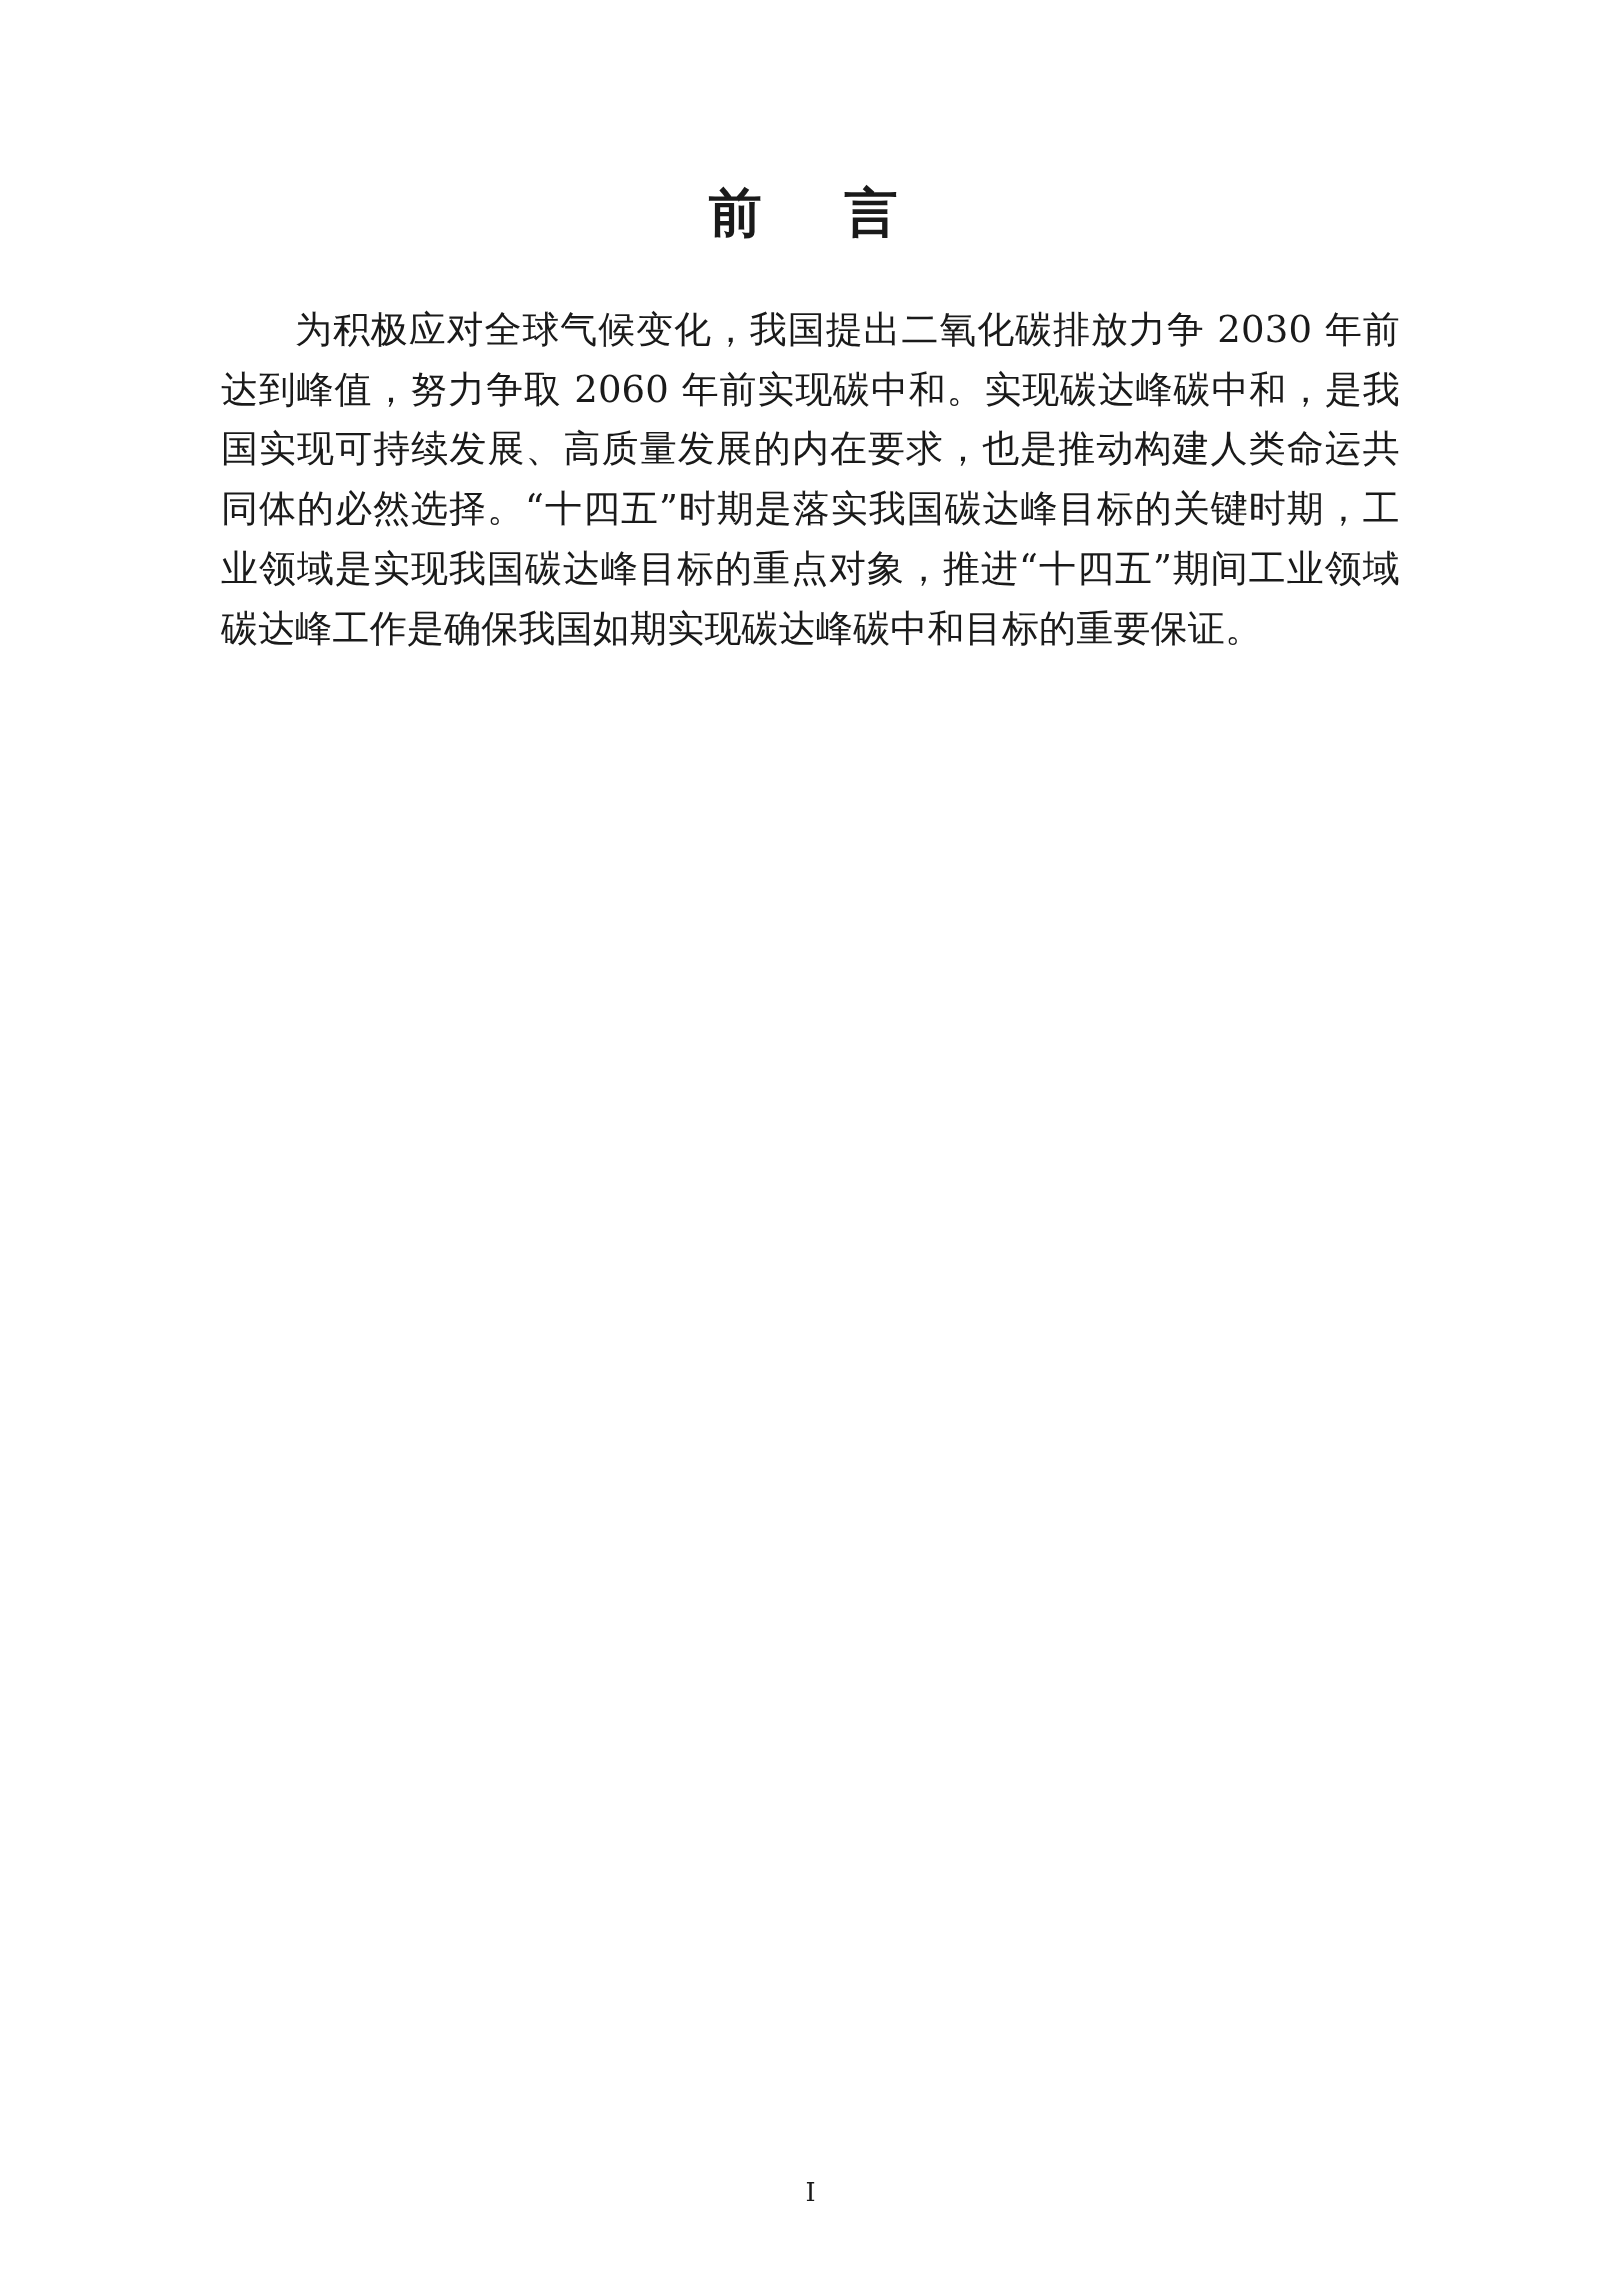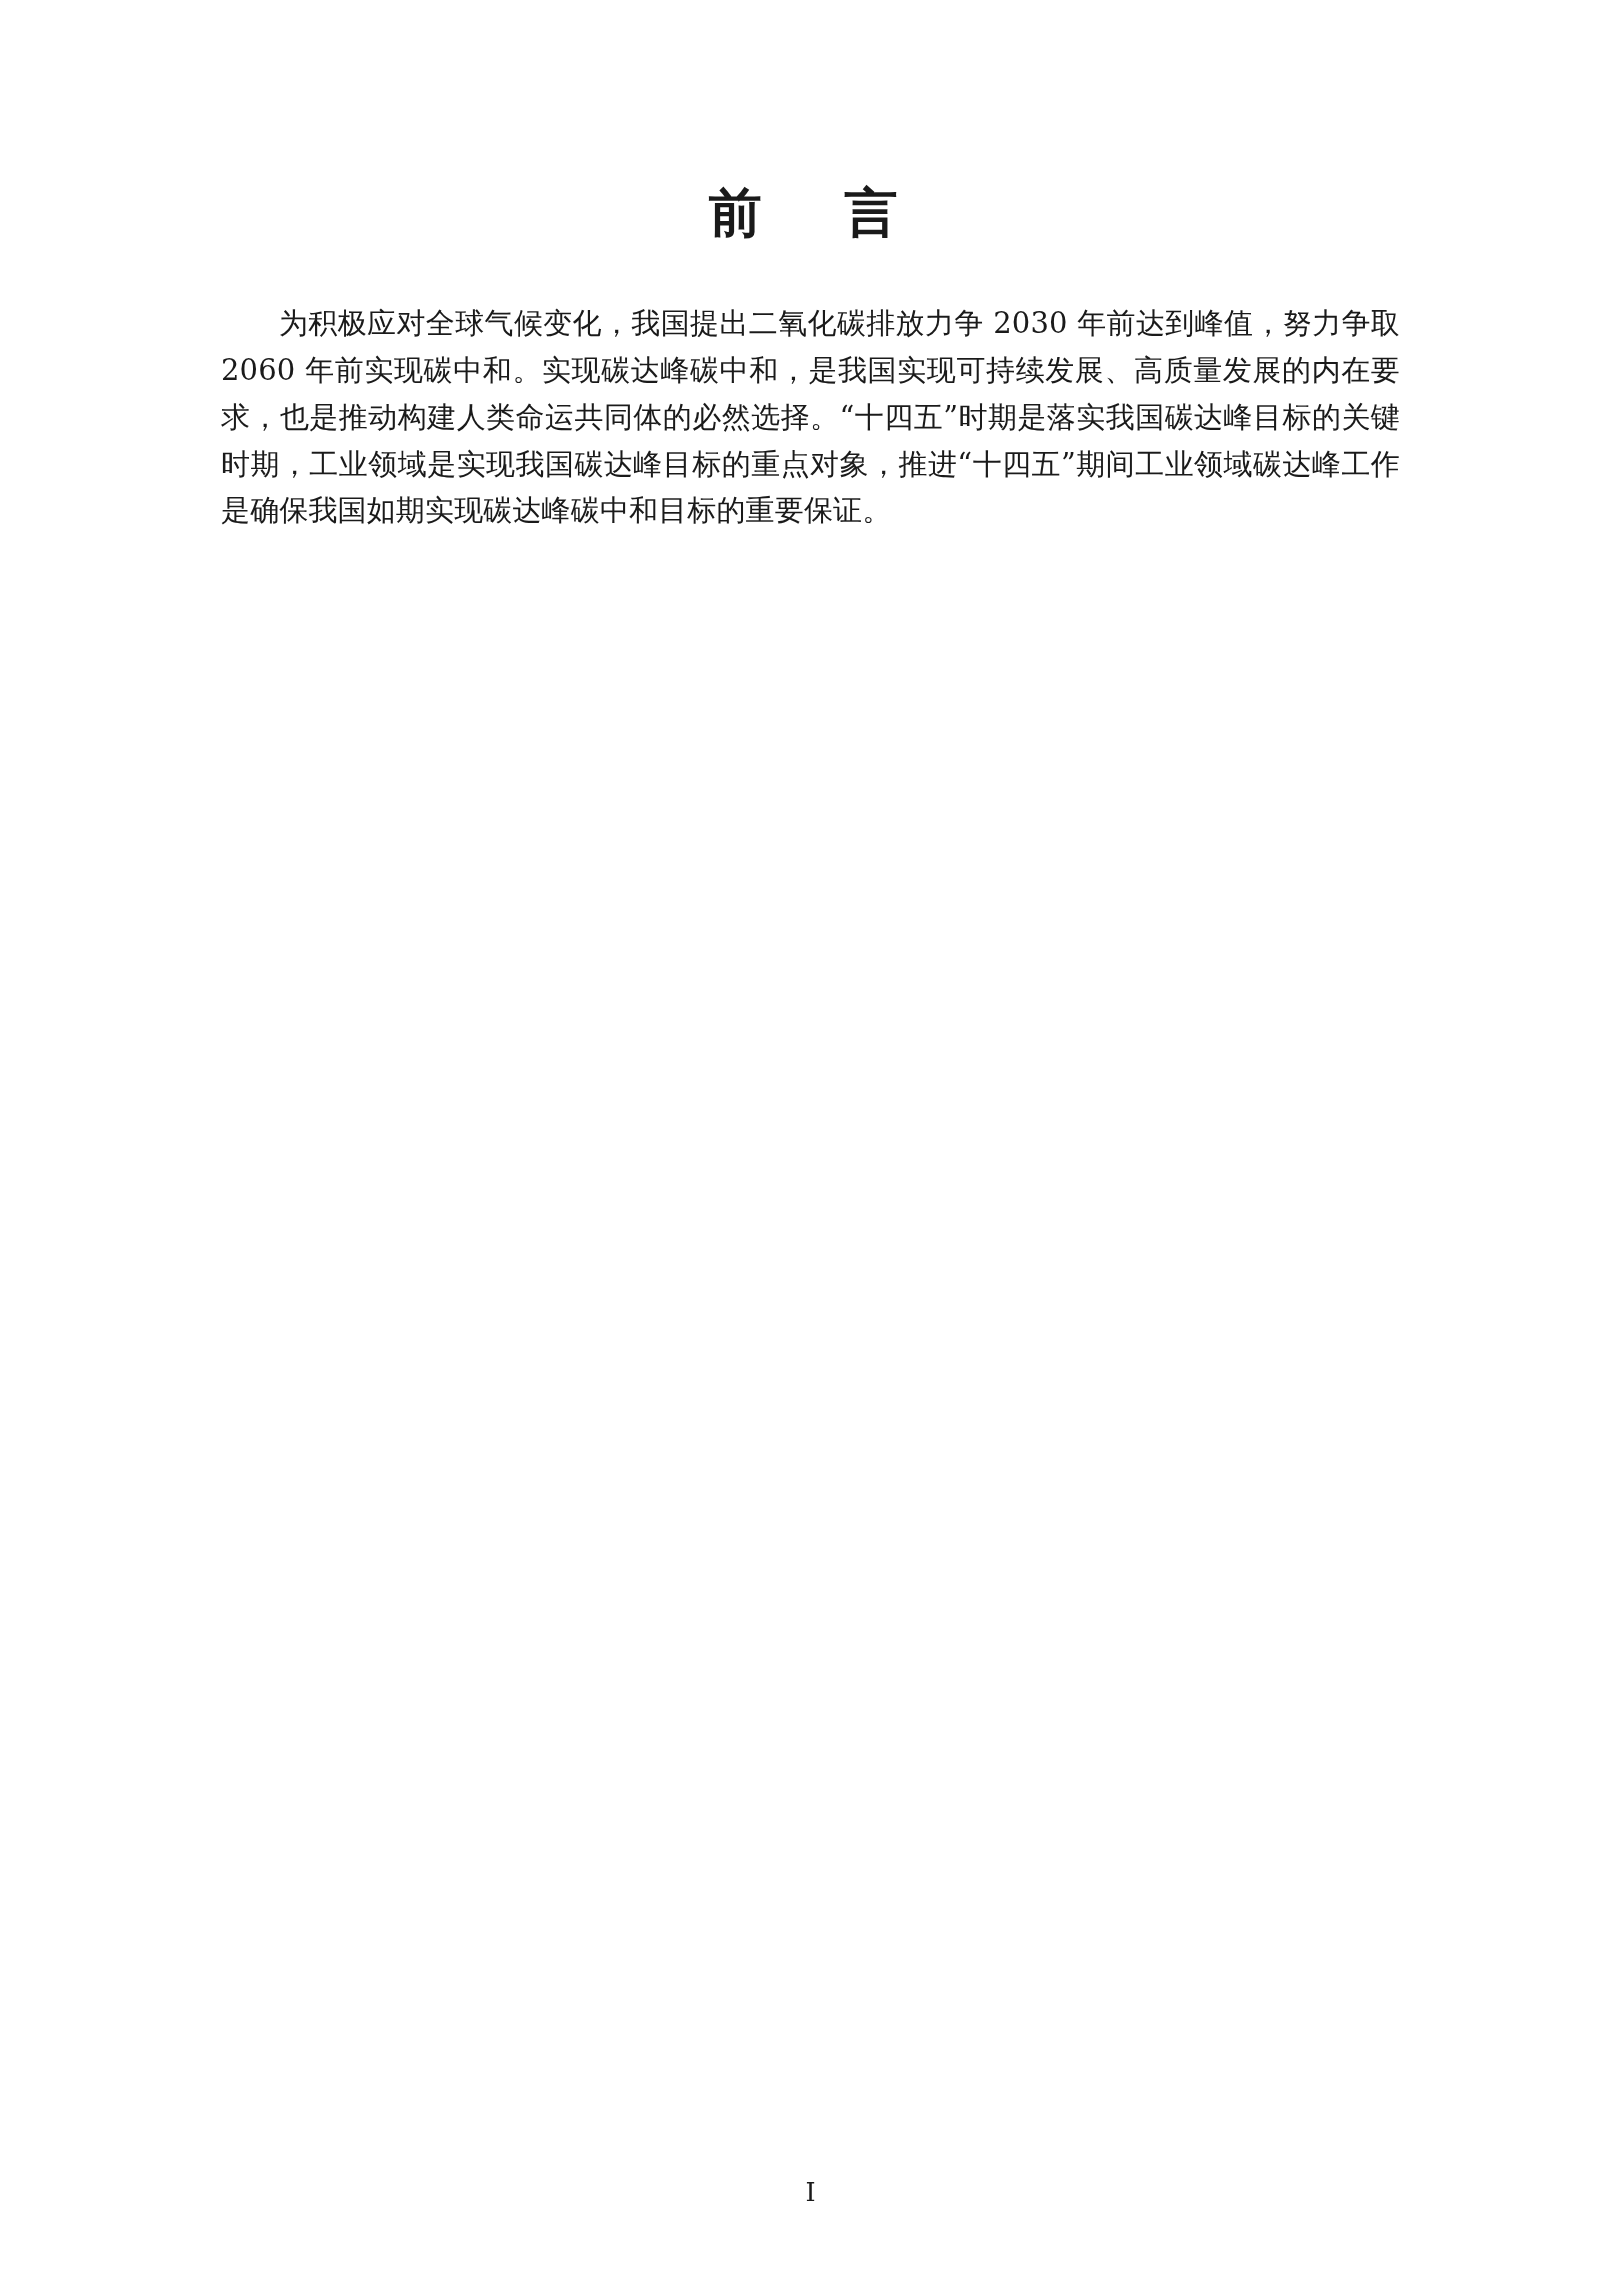--- a/index.html
+++ b/index.html
@@ -27,21 +27,21 @@
   .doc-title {
     text-align: center;
     font-size: 53px;
     font-weight: bold;
     letter-spacing: 0.28em;
     margin: 0 0 55px 0;
     font-family: "DejaVu Serif", "Liberation Serif", serif;
     line-height: 1.2;
   }
   .body-text {
-    font-size: 29px;
+    font-size: 37px;
     line-height: 1.62;
     text-align: justify;
     text-justify: inter-ideograph;
     text-indent: 2em;
     margin: 0 0 5.9px 0;
     letter-spacing: 0.005em;
     word-break: break-all;
   }
   .page-number {
     position: absolute;

